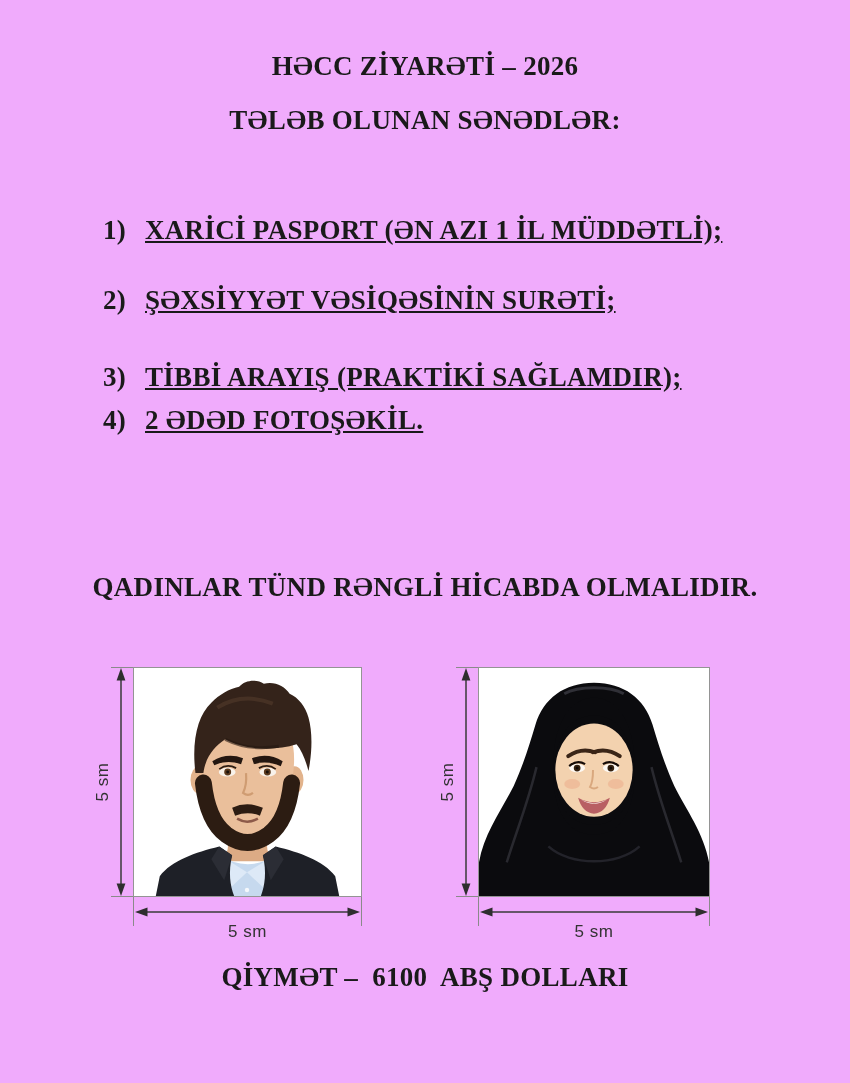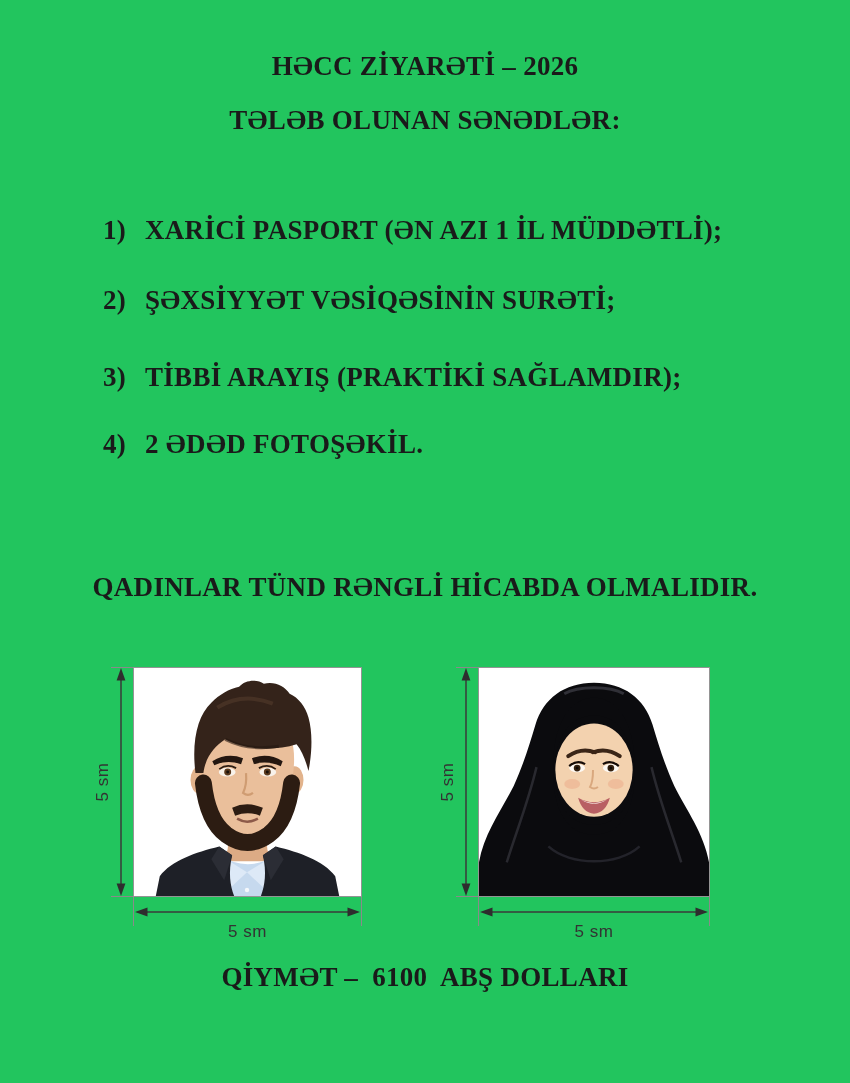--- a/index.html
+++ b/index.html
@@ -2,32 +2,32 @@
 <html><head>
 <meta charset="utf-8">
 <style>
   html,body{margin:0;padding:0;}
   body{
     width:850px;height:1083px;
     background:#fbfbfa;
     font-family:"Liberation Serif", serif;
     color:#1a1a1a;
   }
-  .page{position:relative;width:850px;height:1083px;overflow:hidden;background:#22c55e;}
+  .page{position:relative;width:850px;height:1083px;overflow:hidden;background:#f0abfc;}
 
   .doc-line{
     position:absolute;left:0;width:100%;
     text-align:center;
     font-weight:bold;font-size:27px;line-height:27px;
     letter-spacing:.3px;white-space:pre;
   }
   .req-list{list-style:none;margin:0;padding:0;}
   .req-item{
     position:absolute;left:103px;white-space:nowrap;
-    font-weight:bold;font-size:27px;line-height:27px;letter-spacing:.3px;
+    font-weight:bold;font-size:27px;line-height:27px;letter-spacing:.3px;text-decoration:underline;
   }
   .req-num{display:inline-block;width:42px;}
 
   
   .figure{position:absolute;}
   .frame{
     position:absolute;inset:0;
     border:1px solid #949494;background:#ffffff;
     box-sizing:border-box;overflow:hidden;
   }
@@ -65,21 +65,21 @@
   <ol class="req-list">
     <li class="req-item" style="top:217px">
       <span class="req-num">1)</span><span class="req-text">XARİCİ PASPORT (ƏN AZI 1 İL MÜDDƏTLİ);</span>
     </li>
     <li class="req-item" style="top:287px">
       <span class="req-num">2)</span><span class="req-text">ŞƏXSİYYƏT VƏSİQƏSİNİN SURƏTİ;</span>
     </li>
     <li class="req-item" style="top:364px">
       <span class="req-num">3)</span><span class="req-text">TİBBİ ARAYIŞ (PRAKTİKİ SAĞLAMDIR);</span>
     </li>
-    <li class="req-item" style="top:431px">
+    <li class="req-item" style="top:407px">
       <span class="req-num">4)</span><span class="req-text">2 ƏDƏD FOTOŞƏKİL.</span>
     </li>
   </ol>
 
   <div class="doc-line" style="top:574px">QADINLAR TÜND RƏNGLİ HİCABDA OLMALIDIR.</div>
 
   <div class="figure" style="left:133px;top:667px;width:229px;height:230px;">
 
     <div class="ext ext-top"></div>
     <div class="ext ext-bottom"></div>

